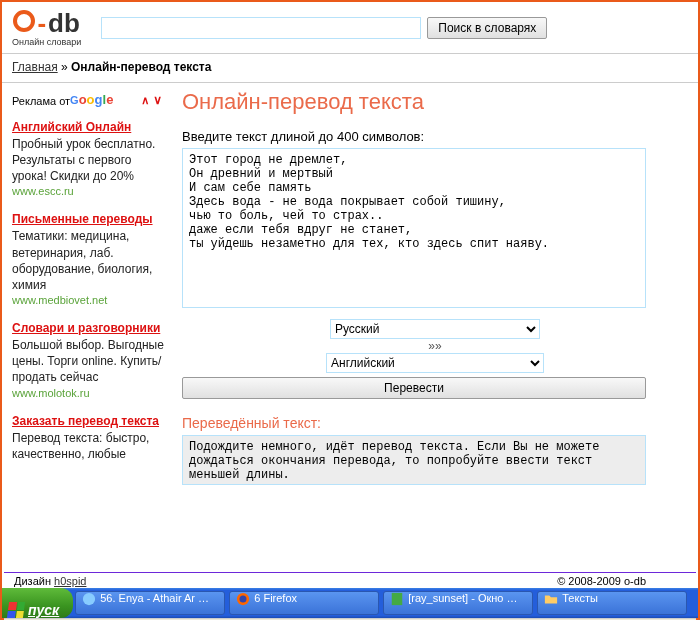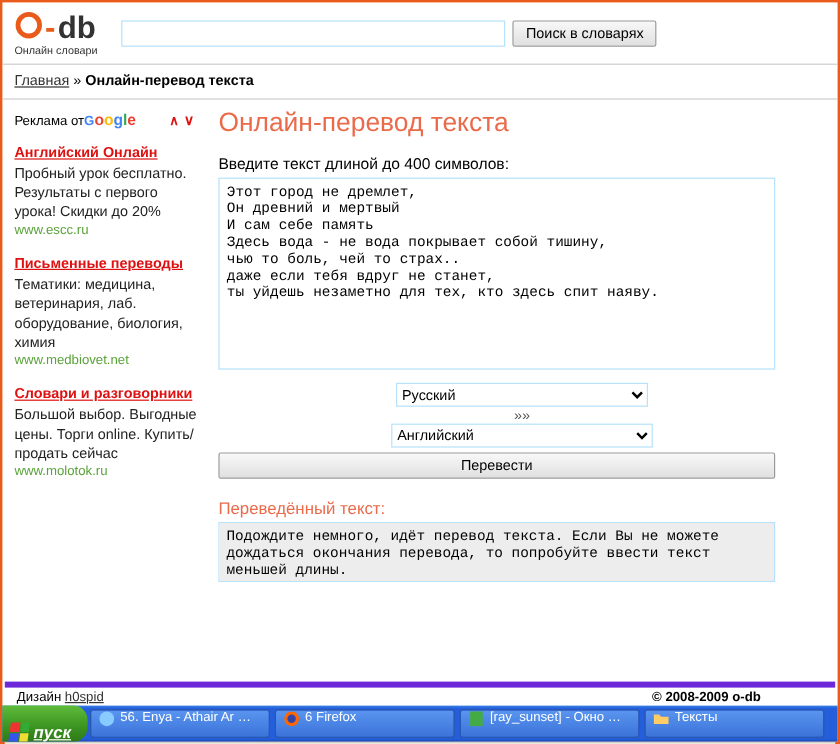--- a/index.html
+++ b/index.html
@@ -36,23 +36,23 @@
 .label { font-size:13px; margin-bottom:4px; }
 textarea.input { width:464px; height:160px; border:1px solid #b7e2fa; padding:4px 6px; font-family:"Courier New",monospace; font-size:12px; resize:none; }
 .lang-row { display:flex; align-items:center; margin-top:8px;flex-direction:column; }
 select { height:20px; border:1px solid #b7e2fa; background:#fff; font-size:12px; }
 .sel-from { width:210px; }
 .sel-to { width:218px; }
 .chev { padding:0 6px; font-size:12px; color:#555; }
 .translate-btn { width:464px; height:22px; margin-top:4px; background:linear-gradient(#f8f8f8,#e0e0e0); border:1px solid #999; border-radius:2px; font-size:12px; cursor:pointer; }
 .out-label { color:#ea6a4a; font-size:14px; margin-top:16px; margin-bottom:4px; }
 textarea.output { width:464px; height:50px; border:1px solid #b7e2fa; background:#ededed; padding:4px 6px; font-family:"Courier New",monospace; font-size:12px; resize:none; }
-.footer-row { position:absolute; bottom:29px; left:2px; right:2px; border-top:5px solid #6d28d9; padding:2px 10px; display:flex; font-size:11px; background:#fff; }
+.footer-row { position:absolute; bottom:29px; left:2px; right:2px; border-top:1px solid #6d28d9; padding:2px 10px; display:flex; font-size:11px; background:#fff; }
 .footer-row .design a { color:#333; text-decoration:underline; }
-.footer-row .copy { margin-left:auto; margin-right:52px;font-weight:bold; }
+.footer-row .copy { margin-left:auto; margin-right:40px; }
 .status-text { position:absolute; bottom:-16px; left:2px; right:2px; height:16px; background:#ece9d8; border-top:1px solid #ccc; font-size:11px; padding:1px 4px; color:#333; }
 .taskbar { position:absolute; bottom:0; left:0; right:0; height:30px; background:linear-gradient(#3a81e6,#245edb 8%,#245edb 92%,#1a4bb3); display:flex; align-items:center; }
 .start { height:30px; display:flex; align-items:flex-end; background:linear-gradient(#5fbb3a,#3a9420 60%,#2f7a18); color:#fff; font-weight:bold; font-style:italic; font-size:14px; padding:0 14px 0 6px; border-radius:0 12px 12px 0; cursor:pointer;text-decoration:underline; }
 .start .winflag { width:16px; height:16px; margin-right:4px; display:grid; grid-template-columns:1fr 1fr; grid-template-rows:1fr 1fr; gap:1px; transform:skewX(-8deg); }
 .start .winflag div:nth-child(1){background:#e33;} .start .winflag div:nth-child(2){background:#3a3;} .start .winflag div:nth-child(3){background:#35e;} .start .winflag div:nth-child(4){background:#ed3;}
 .task { height:24px; margin:0 2px; background:linear-gradient(#5a95f0,#3b73d8); border:1px solid #2a57b0; border-radius:3px; color:#fff; font-size:11px; display:flex; align-items:flex-start; padding:0 6px; min-width:150px; max-width:160px; overflow:hidden; white-space:nowrap; cursor:pointer; }
 .task .icon { width:14px; height:14px; margin-right:4px; flex-shrink:0; }
 .g-b{color:#4285f4}.g-r{color:#ea4335}.g-y{color:#fbbc05}.g-g{color:#34a853}
 </style>
 </head>
@@ -94,20 +94,24 @@
         </div>
         <div class="ad">
           <a class="title" href="#">Письменные переводы</a>
           <div class="desc">Тематики: медицина, ветеринария, лаб. оборудование, биология, химия</div>
           <div class="url">www.medbiovet.net</div>
         </div>
         <div class="ad">
           <a class="title" href="#">Словари и разговорники</a>
           <div class="desc">Большой выбор. Выгодные цены. Торги online. Купить/продать сейчас</div>
           <div class="url">www.molotok.ru</div>
+        </div>
+        <div class="ad">
+          <a class="title" href="#">Заказать перевод текста</a>
+          <div class="desc">Перевод текста: быстро, качественно, любые</div>
         </div>
       </div>
       <div class="main">
         <h1>Онлайн-перевод текста</h1>
         <div class="label">Введите текст длиной до 400 символов:</div>
         <textarea class="input" style="">Этот город не дремлет,
 Он древний и мертвый
 И сам себе память
 Здесь вода - не вода покрывает собой тишину,
 чью то боль, чей то страх..

